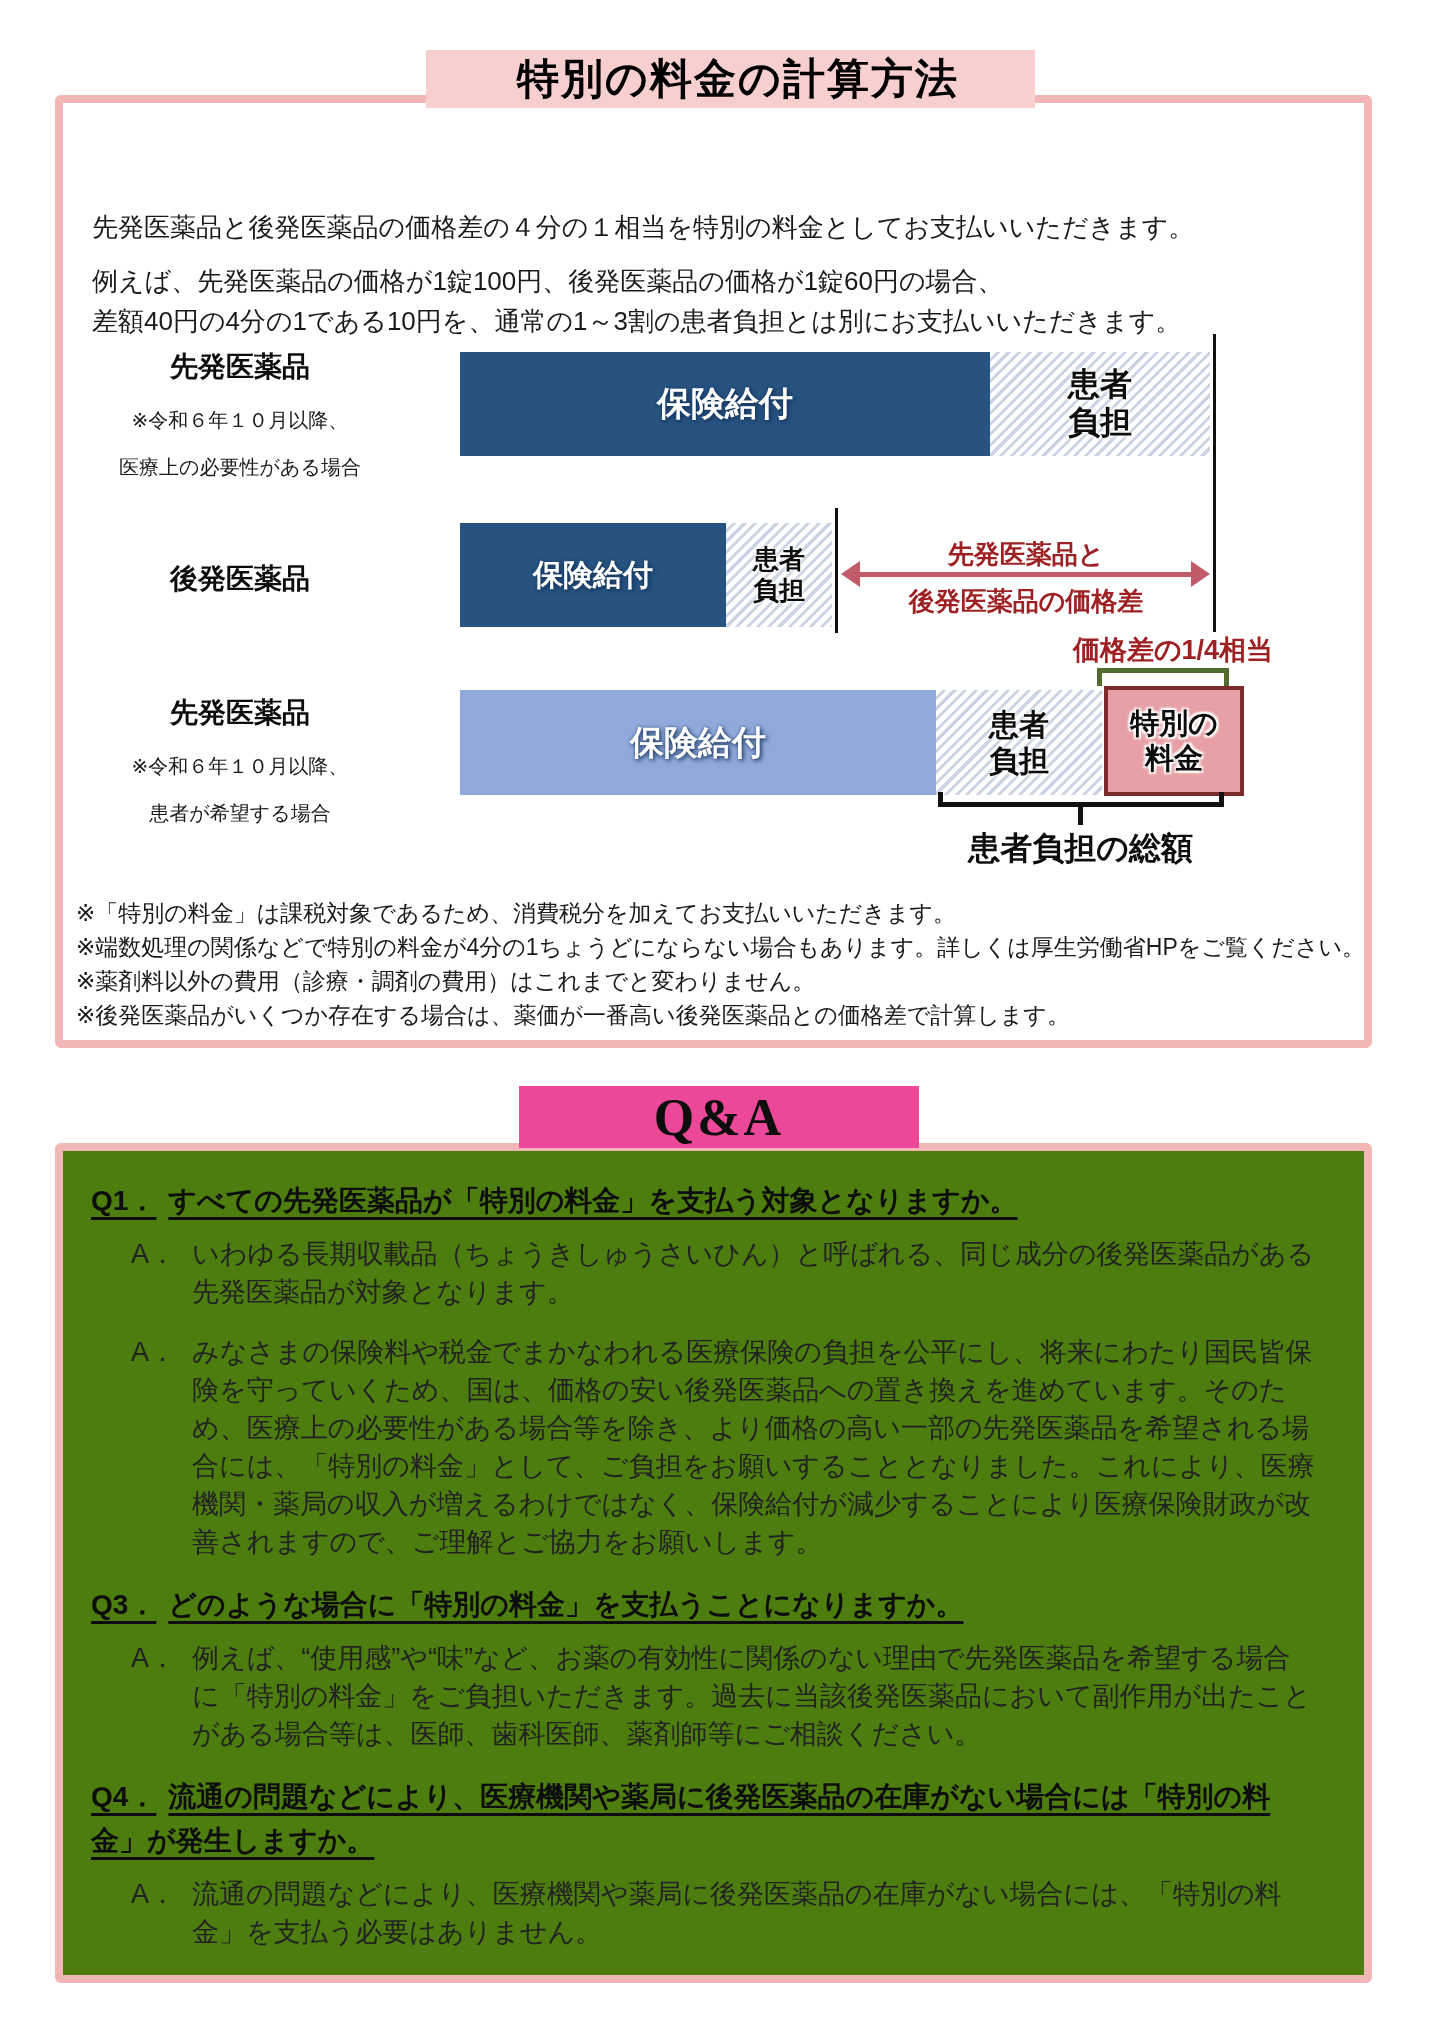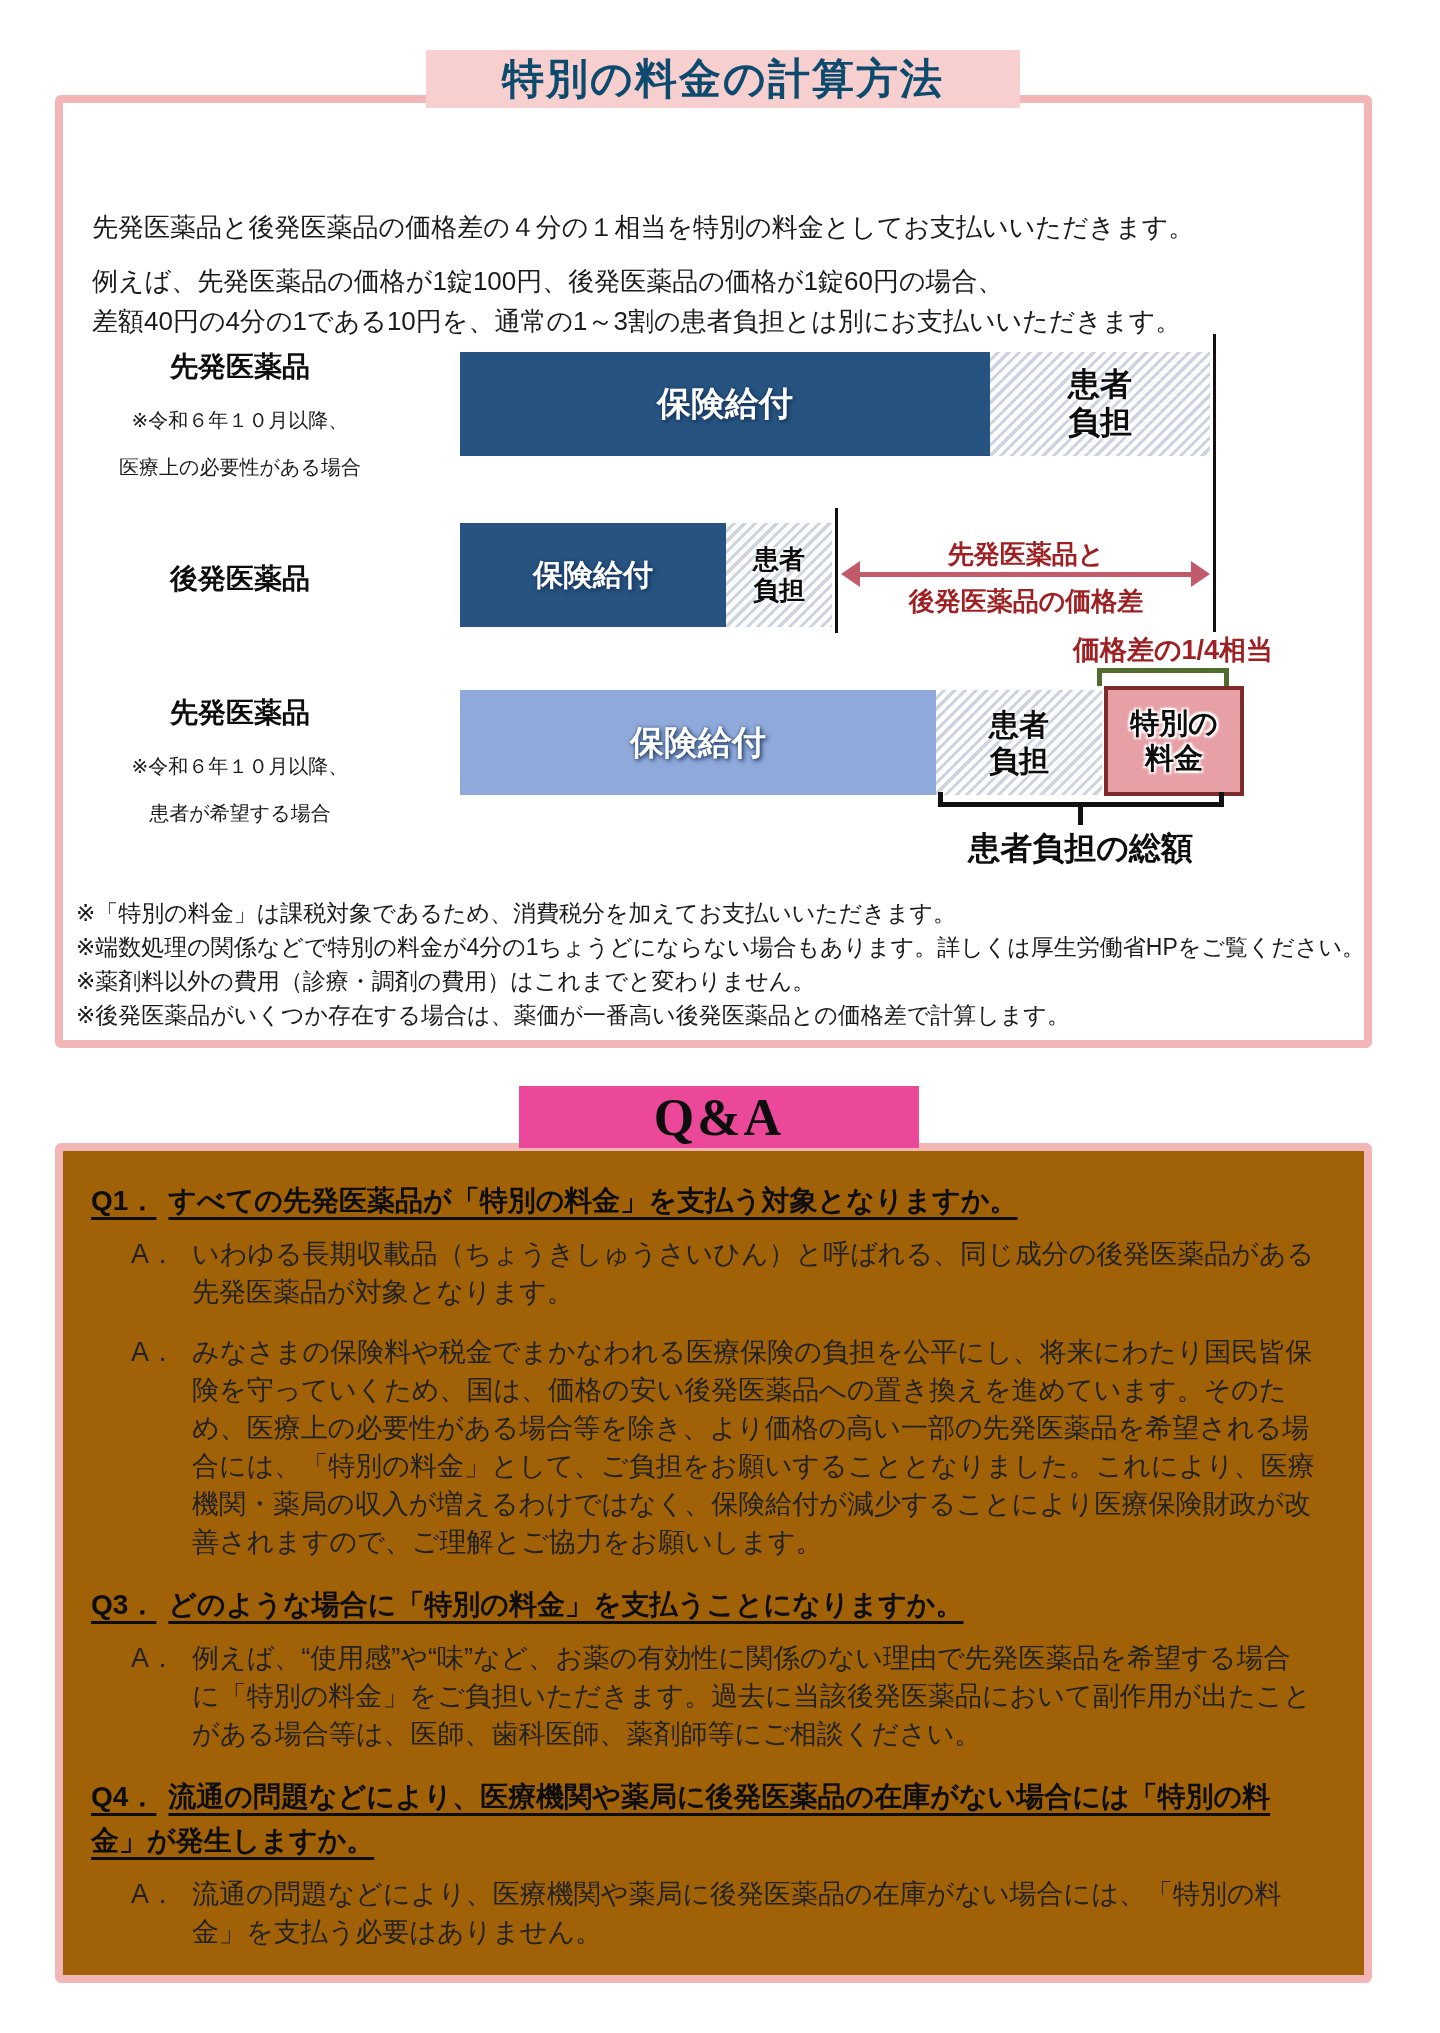--- a/index.html
+++ b/index.html
@@ -9,21 +9,21 @@
   }
   .abs{position:absolute;}
   
   .box1{
     left:55px;top:95px;width:1317px;height:953px;box-sizing:border-box;
     border:8px solid #F2B6B6;border-radius:6px;background:#fff;
   }
   .title-banner{
     left:426px;top:50px;width:594px;height:58px;background:#F8CFCF;z-index:2;
     display:flex;align-items:center;justify-content:center;
-    font-size:42px;font-weight:bold;letter-spacing:2px;color:#0c4a6e;
+    font-size:42px;font-weight:bold;letter-spacing:2px;color:#000000;padding-left:15px;
   }
   .body-line{font-size:26px;color:#1a1a1a;white-space:nowrap;margin-top:44px;}
   .intro{left:92px;top:166px;}
   .ex1{left:92px;top:220px;}
   .ex2{left:92px;top:260px;}
   
   .row-label{width:280px;text-align:center;}
   .row-label .name{font-size:28px;font-weight:bold;color:#0d0d0d;}
   .row-label .sub{font-size:20px;color:#1a1a1a;line-height:26px;white-space:nowrap;margin-top:21px;}
   .bar{display:flex;align-items:center;justify-content:center;box-sizing:border-box;}
@@ -62,21 +62,21 @@
   .quarter-label{left:1013px;top:632px;width:320px;font-size:27px;}
   .notes{left:76px;top:896px;font-size:23px;line-height:34px;color:#1a1a1a;white-space:nowrap;}
   
   .qa-banner{
     left:519px;top:1086px;width:400px;height:62px;background:#ec4899;z-index:2;
     display:flex;align-items:center;justify-content:center;
     font-size:52px;font-weight:bold;letter-spacing:3px;color:#0d0d0d;font-family:Liberation Serif, serif;
   }
   .box2{
     left:55px;top:1143px;width:1317px;height:840px;box-sizing:border-box;
-    border:8px solid #F2B6B6;border-radius:6px;background:#a16207;
+    border:8px solid #F2B6B6;border-radius:6px;background:#4d7c0f;
     padding:28px 40px 0 28px;
   }
   .q-head{
     font-size:28px;font-weight:bold;color:#0d0d0d;line-height:44px;
     text-decoration:underline;text-decoration-thickness:2.5px;text-underline-offset:7px;
     margin-bottom:12px;
   }
   .q-num{padding-right:12px;}
   .a-row{display:flex;margin:0 6px 22px 40px;font-size:27px;line-height:38px;color:#222;}
   .a-label{flex:0 0 auto;padding-right:16px;}

